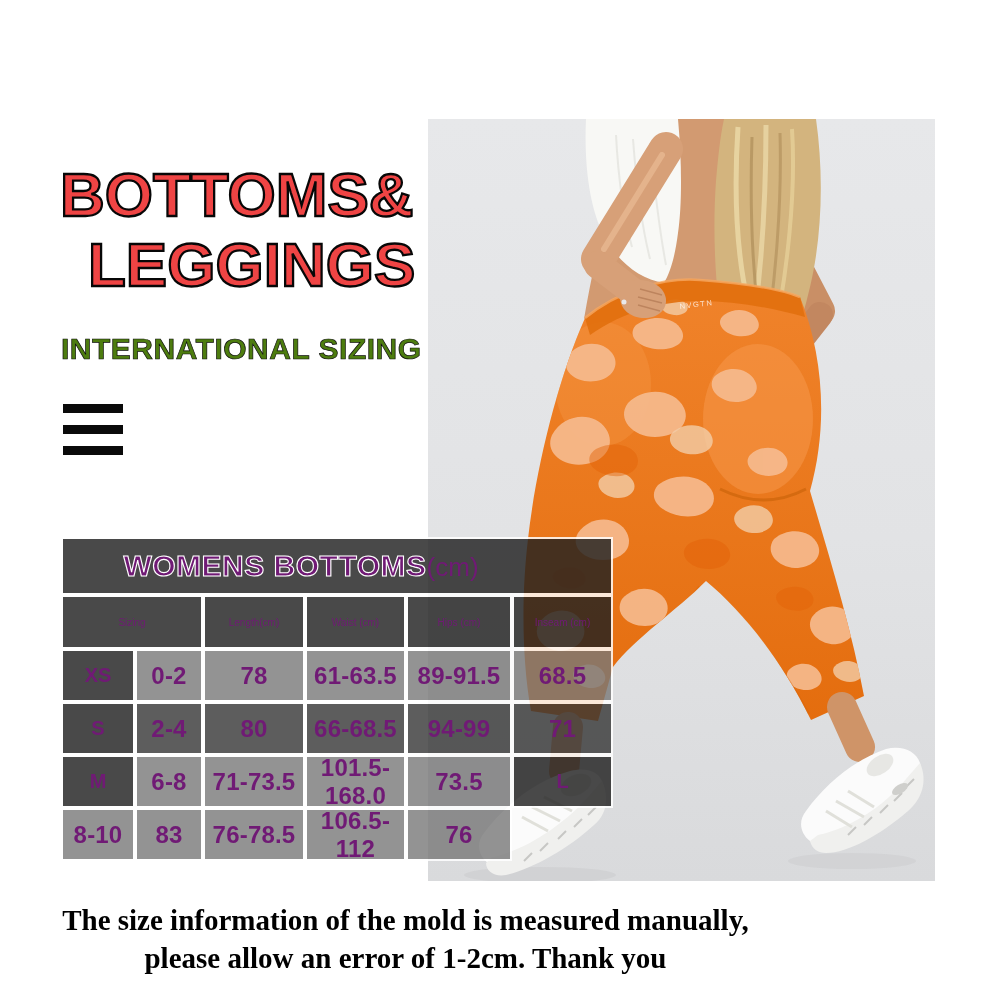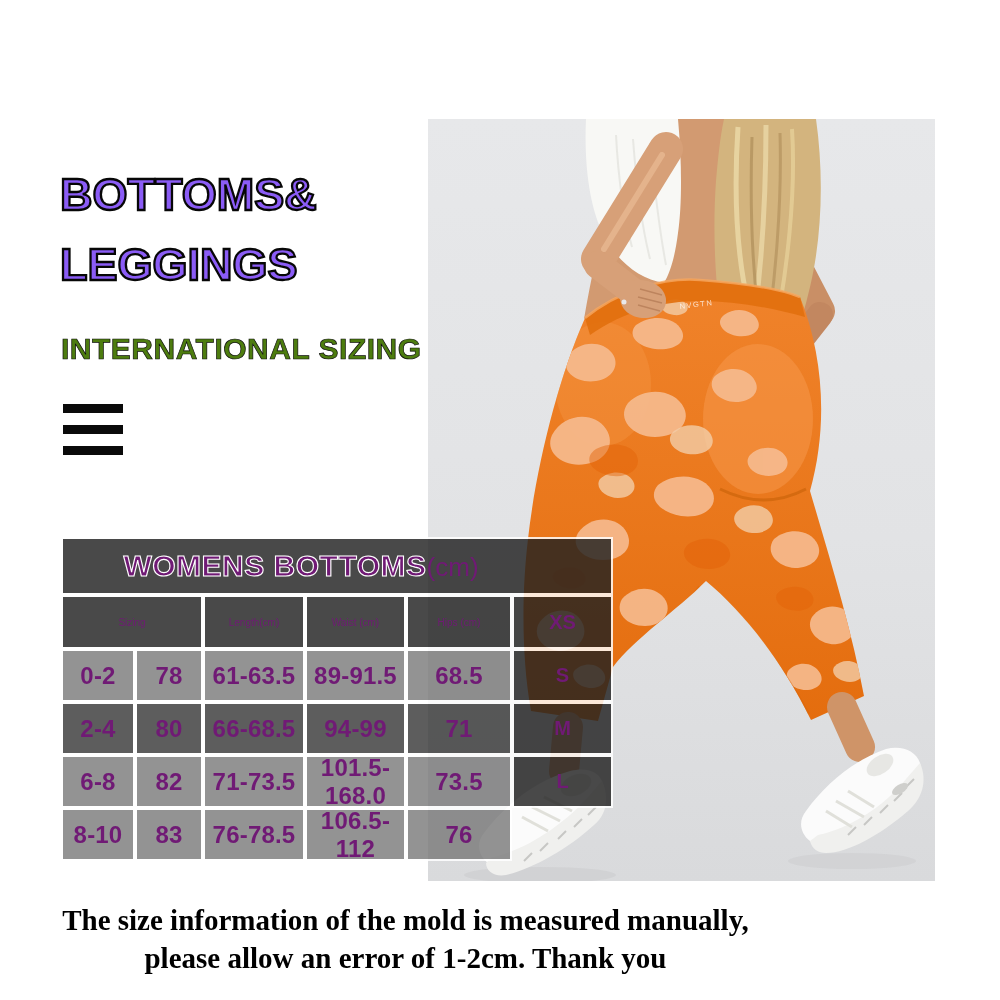--- a/index.html
+++ b/index.html
@@ -7,22 +7,22 @@
     width:1000px;height:1000px;position:relative;overflow:hidden;
     background:#ffffff;
     font-family:"Liberation Sans",sans-serif;
   }
   
   .photo{position:absolute;left:428px;top:119px;width:507px;height:762px;}
   .photo svg{display:block}
   
   .headline{
     position:absolute;left:60px;top:160px;
-    font-size:45px;line-height:70px;font-weight:bold;
-    color:#8b5cf6;-webkit-text-stroke:2.3px #070707;
+    font-size:62px;line-height:70px;font-weight:bold;
+    color:#ef4444;-webkit-text-stroke:2.3px #070707;
     letter-spacing:0px;white-space:nowrap;
   }
   .subtitle{
     position:absolute;left:61px;top:332px;
     font-size:30px;font-weight:bold;color:#4d7c0f;
     -webkit-text-stroke:0.7px #0c0c0c;letter-spacing:0.5px;white-space:nowrap;
   }
   .menu{position:absolute;left:63px;top:404px;width:60px;}
   .menu .bar{height:9px;background:#0a0a0a;margin-bottom:12px;}
   .menu .bar:last-child{margin-bottom:0;}
@@ -238,21 +238,21 @@
         <line x1="420" y1="672" x2="446" y2="688"></line>
         <line x1="408" y1="682" x2="436" y2="698"></line>
         <line x1="398" y1="692" x2="424" y2="708"></line>
       </g>
     </g>
   </svg>
 </div>
 
 <h1 class="headline" style="margin:0;">
   <span style="display:block;">BOTTOMS&amp;</span>
-  <span style="display:block;">LEGGINGS</span>
+  <span style="display:block;margin-left:28px;">LEGGINGS</span>
 </h1>
 <div class="subtitle">INTERNATIONAL SIZING</div>
 
 <div class="menu">
   <div class="bar"></div>
   <div class="bar"></div>
   <div class="bar"></div>
 </div>
 
 <section class="sizetable">
@@ -262,38 +262,38 @@
       <div class="tt-wrap">
         <span class="tt-b">WOMENS BOTTOMS</span>
         <span class="tt-u">(cm)</span>
       </div>
     </div>
 
     <div class="cell c-dark t-head span2">Sizing</div>
     <div class="cell c-dark t-head">Length(cm)</div>
     <div class="cell c-dark t-head">Waist (cm)</div>
     <div class="cell c-dark t-head">Hips (cm)</div>
+    <div class="cell c-dark t-head">Inseam (cm)</div>
 
     <div class="cell c-dark t-size">XS</div>
     <div class="cell c-light t-cell">0-2</div>
     <div class="cell c-light t-cell">78</div>
     <div class="cell c-light t-cell">61-63.5</div>
     <div class="cell c-light t-cell">89-91.5</div>
     <div class="cell c-light t-cell">68.5</div>
 
     <div class="cell c-dark t-size">S</div>
     <div class="cell c-dark2 t-cell">2-4</div>
     <div class="cell c-dark2 t-cell">80</div>
     <div class="cell c-dark2 t-cell">66-68.5</div>
     <div class="cell c-dark2 t-cell">94-99</div>
     <div class="cell c-dark2 t-cell">71</div>
 
     <div class="cell c-dark t-size">M</div>
     <div class="cell c-light t-cell">6-8</div>
-    <div class="cell c-light t-cell">82</div>
     <div class="cell c-light t-cell">71-73.5</div>
     <div class="cell c-light t-cell">101.5-168.0</div>
     <div class="cell c-light t-cell">73.5</div>
 
     <div class="cell c-dark t-size">L</div>
     <div class="cell c-light t-cell">8-10</div>
     <div class="cell c-light t-cell">83</div>
     <div class="cell c-light t-cell">76-78.5</div>
     <div class="cell c-light t-cell">106.5-112</div>
     <div class="cell c-light t-cell">76</div>

